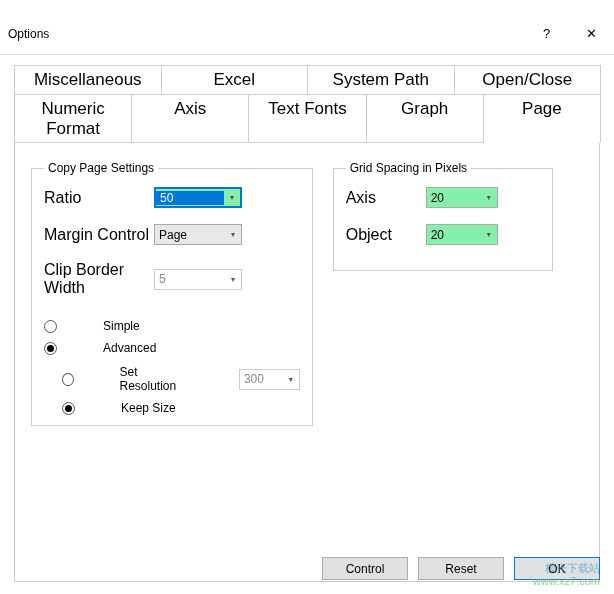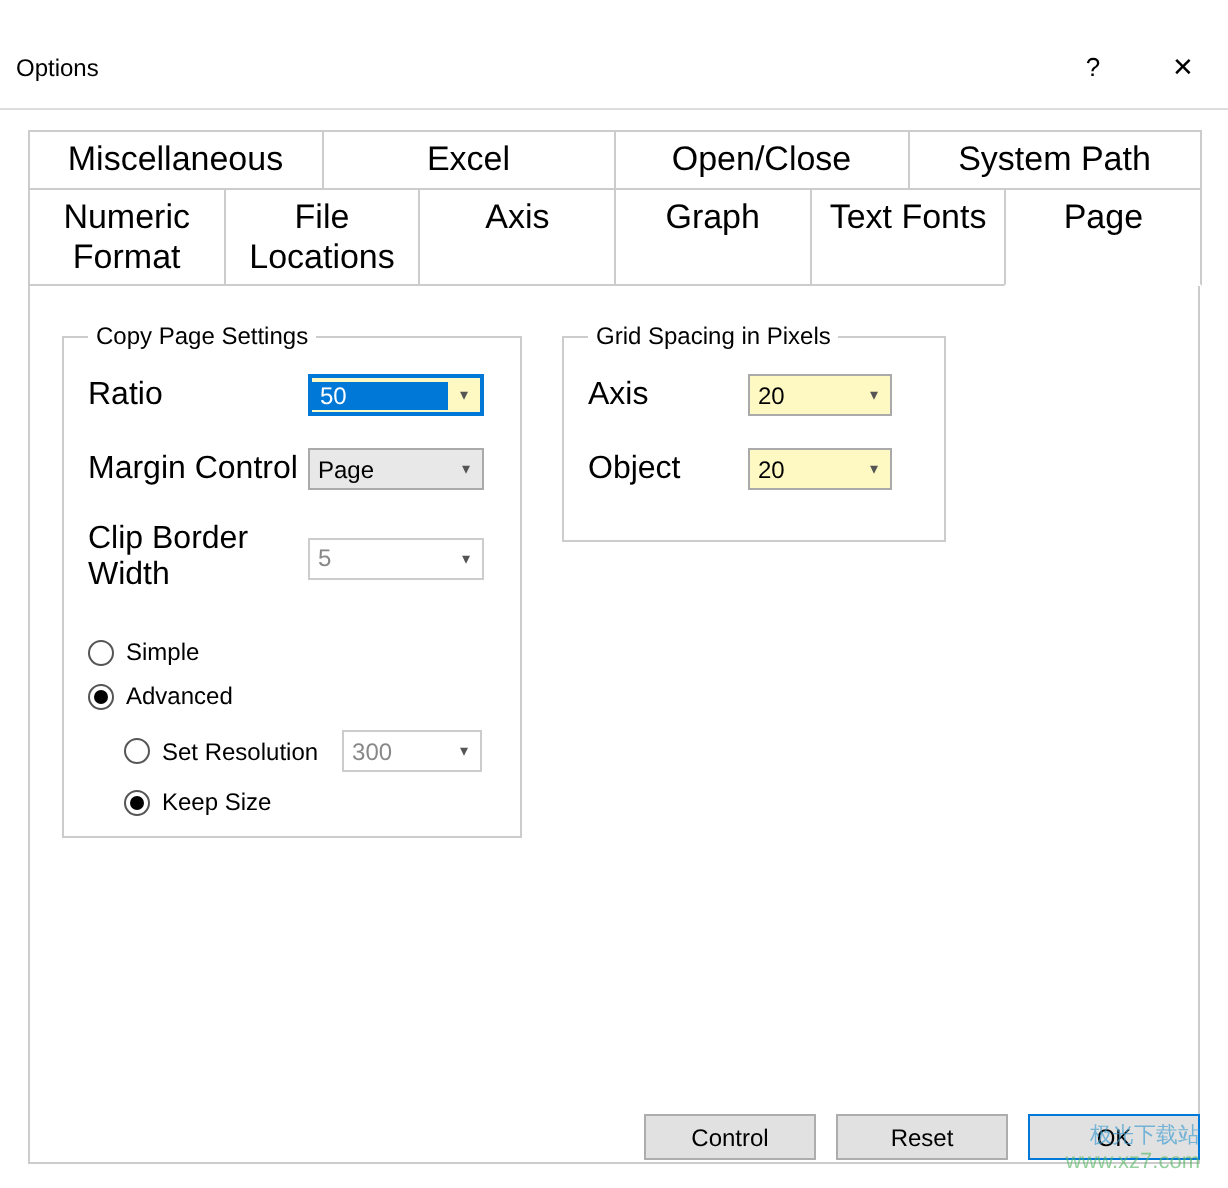--- a/index.html
+++ b/index.html
@@ -69,38 +69,38 @@
   padding: 12px 12px 2px 12px;
   position: relative;
 }
 fieldset.group legend {
   background: #fff;
   padding: 0 4px;
   font-size: 12px;
 }
 .cols { display: flex; gap: 20px; }
 .col-left { width: 230px; }
-.col-right { width: 192px; }
+.col-right { width: 220px; }
 .form-row {
   display: flex;
   align-items: center;
   margin-bottom: 16px;
 }
 .form-row:last-child { margin-bottom: 0; }
 .form-label {
   width: 110px;
   font-size: 16px;
 }
 .combo {
   display: flex;
   align-items: center;
   border: 1px solid #aaa;
   height: 21px;
   width: 88px;
-  background: #fef9c3;
+  background: #86efac;
   position: relative;
 }
 .combo.focused { border: 2px solid #0078d7; }
 .combo.disabled { background: #fff; color: #888; border-color: #ccc; }
 .combo.gray-bg { background: #e8e8e8; }
 .combo-val {
   flex: 1;
   padding: 0 4px;
   font-size: 12px;
 }
@@ -112,20 +112,21 @@
   align-items: center;
   justify-content: center;
   font-size: 8px;
   color: #555;
 }
 .radio-row {
   display: flex;
   align-items: center;
   margin-bottom: 8px;
   font-size: 12px;
+  gap: 40px;
 }
 .radio {
   width: 13px;
   height: 13px;
   border: 1px solid #555;
   border-radius: 50%;
   margin-right: 6px;
   display: inline-flex;
   align-items: center;
   justify-content: center;
@@ -185,29 +186,28 @@
     <div class="titlebar-btn">?</div>
     <div class="titlebar-btn">✕</div>
   </div>
 </div>
 
 <div class="dialog-body">
 
   <div class="tabs-row">
     <div class="tab">Miscellaneous</div>
     <div class="tab">Excel</div>
+    <div class="tab">System Path</div>
     <div class="tab">Open/Close</div>
-    <div class="tab">System Path</div>
   </div>
   <div class="tabs-row tabs-row2">
     <div class="tab">Numeric Format</div>
-    <div class="tab">File Locations</div>
     <div class="tab">Axis</div>
+    <div class="tab">Text Fonts</div>
     <div class="tab">Graph</div>
-    <div class="tab">Text Fonts</div>
     <div class="tab active">Page</div>
   </div>
 
   <div class="tab-content">
     <div class="cols">
 
       <fieldset class="group col-left">
         <legend>Copy Page Settings</legend>
 
         <div class="form-row">

